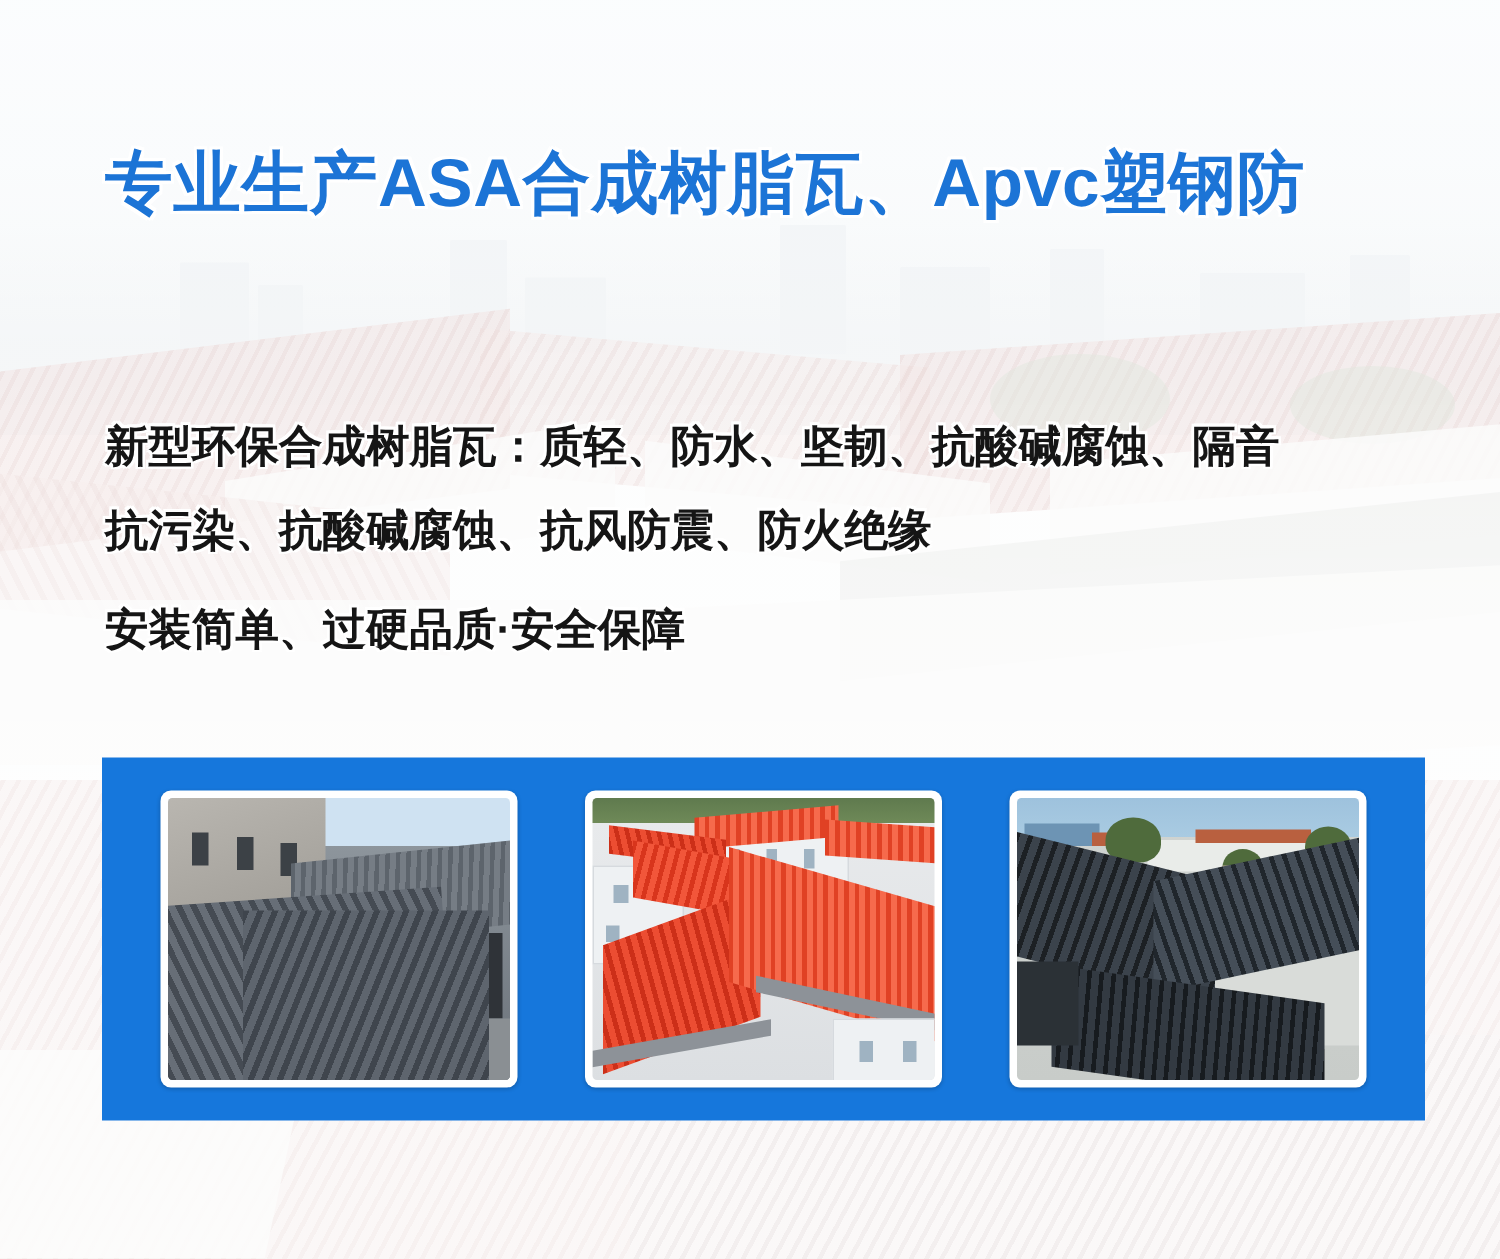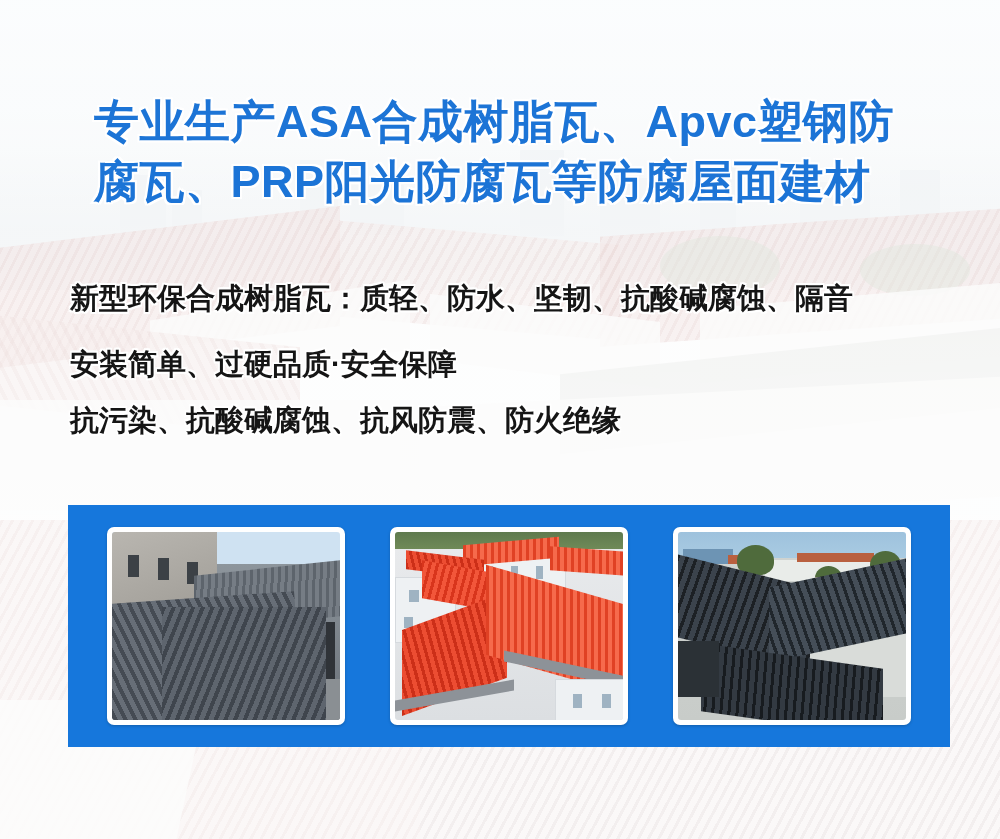--- a/index.html
+++ b/index.html
@@ -90,21 +90,20 @@
        rgba(255,255,255,.72) 100%);
   }
 
   
   .headline {
     position: absolute;
     left: 70px;
     top: 92px;
     width: 900px;
     z-index: 6;
-    margin-left: 24px;
   }
   .headline-line {
     font-size: 45px;
     font-weight: bold;
     line-height: 60px;
     color: #1c74d6;
     letter-spacing: 0.5px;
     white-space: nowrap;
     -webkit-text-stroke: 3px #ffffff;
     paint-order: stroke fill;
@@ -284,27 +283,26 @@
     <div class="roof-mass pale" style="left:-40px;top:520px;width:1100px;height:330px;"></div>
     <div class="tile-stripes" style="left:-40px;top:520px;width:1100px;height:330px;"></div>
     <div class="roof-mass white" style="left:-40px;top:700px;width:230px;height:150px;transform:skewX(-12deg);"></div>
     <div class="tile-stripes grey-st" style="left:420px;top:690px;width:620px;height:160px;"></div>
 
     <div class="bg-wash"></div>
   </div>
 
   <div class="headline">
     <div class="headline-line">专业生产ASA合成树脂瓦、Apvc塑钢防</div>
-    <div class="headline-line">腐瓦、PRP阳光防腐瓦等防腐屋面建材</div>
   </div>
 
   <div class="body-copy">
     <div class="body-line">新型环保合成树脂瓦：质轻、防水、坚韧、抗酸碱腐蚀、隔音</div>
+    <div class="body-line">抗污染、抗酸碱腐蚀、抗风防震、防火绝缘</div>
     <div class="body-line last">安装简单、过硬品质·安全保障</div>
-    <div class="body-line">抗污染、抗酸碱腐蚀、抗风防震、防火绝缘</div>
   </div>
 
   <div class="gallery-panel">
 
     <div class="photo-frame">
       <div class="photo p1">
         <div class="wall-left"></div>
         <div class="win" style="left:7%;top:12%;"></div>
         <div class="win" style="left:20%;top:14%;"></div>
         <div class="win" style="left:33%;top:16%;"></div>

